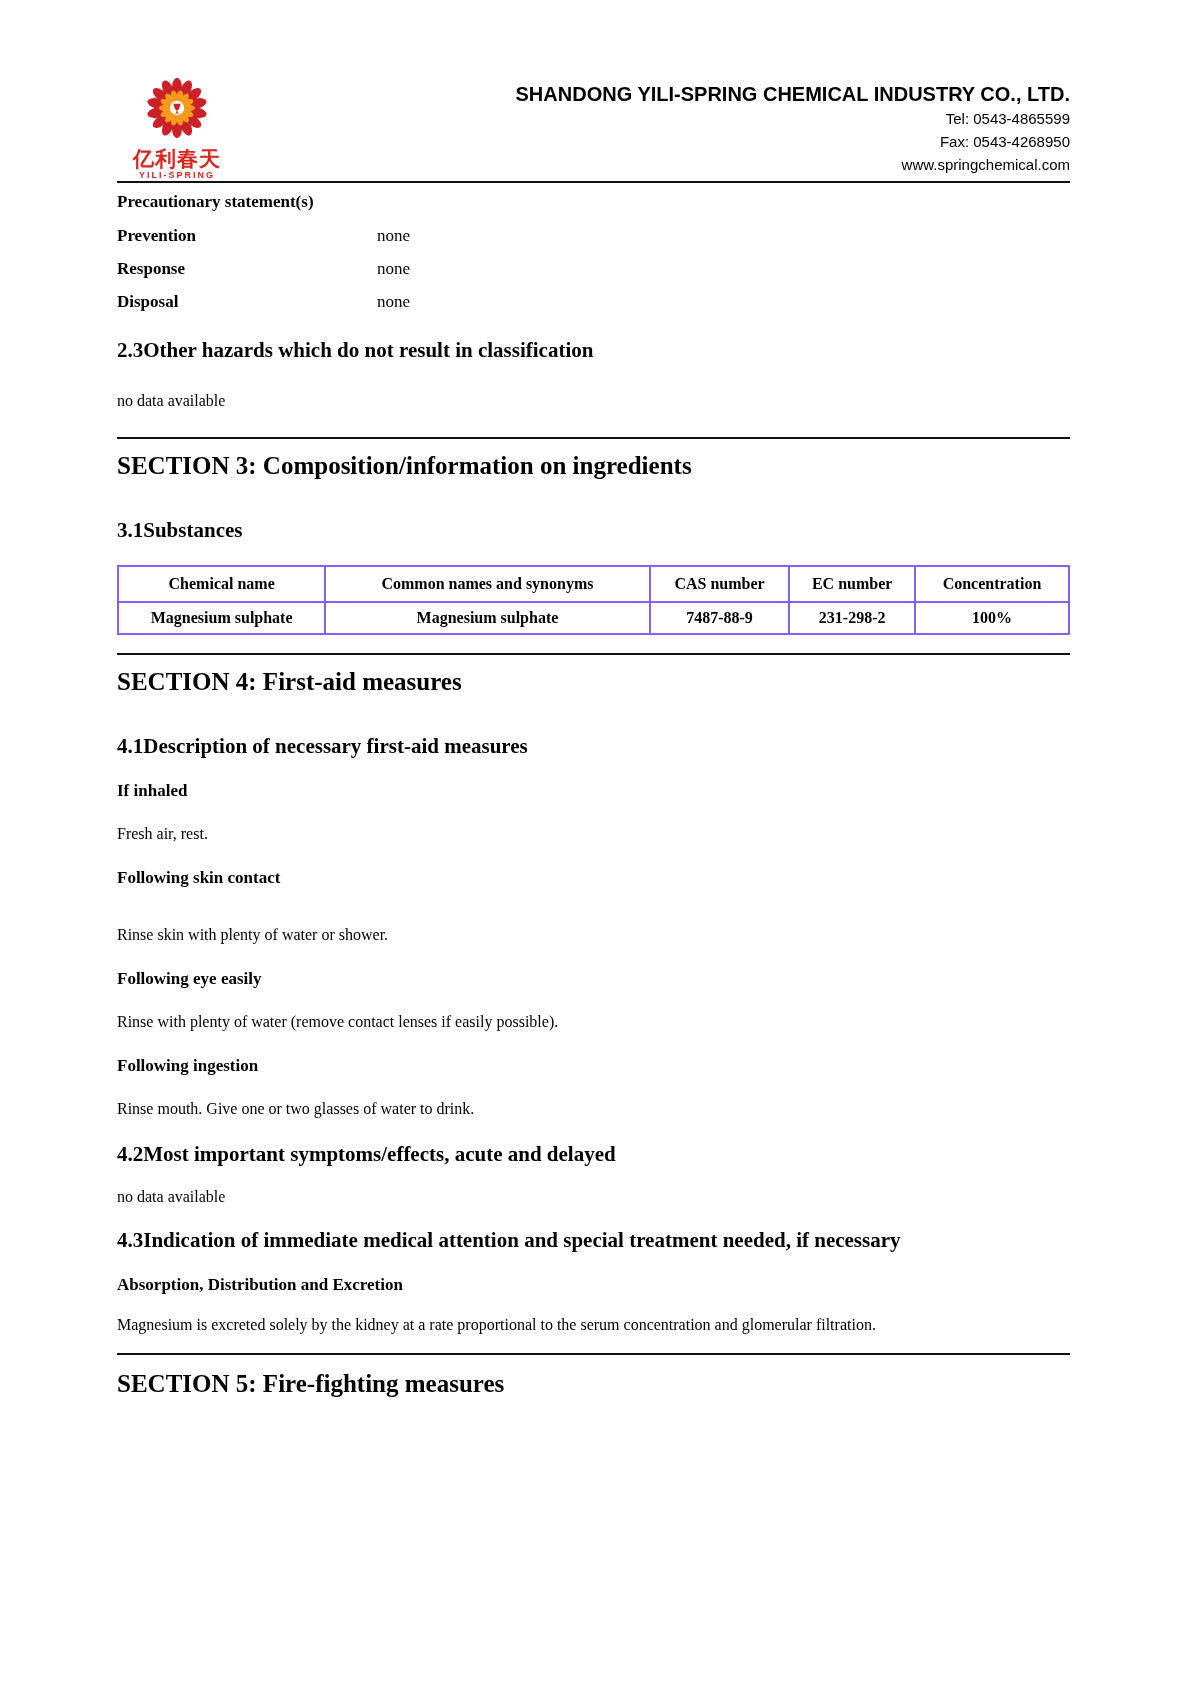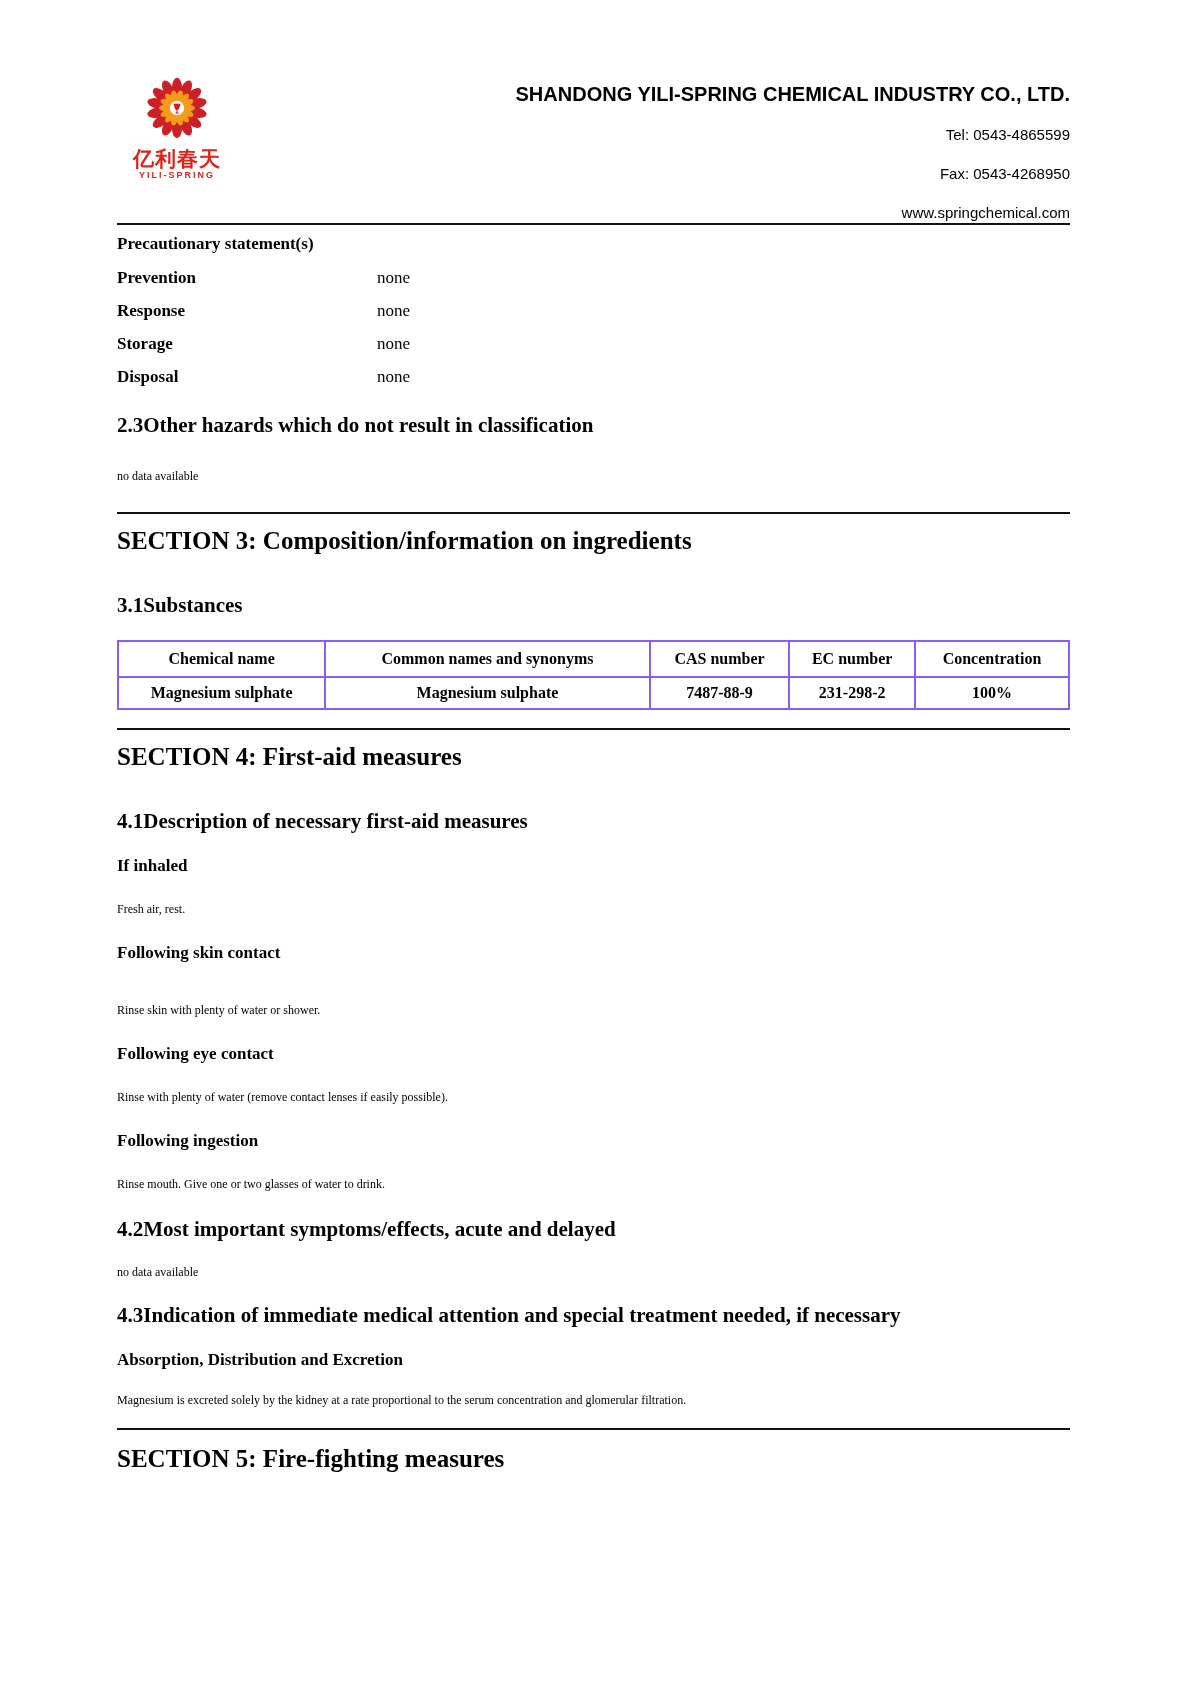--- a/index.html
+++ b/index.html
@@ -11,32 +11,32 @@
   }
   
   .header { display:flex; justify-content:space-between; align-items:flex-start; min-height:102px; }
   .logo-block { width:120px; text-align:center; margin-top:2px; }
   .logo-cn { color:#d9251c; font-weight:bold; font-size:21px; line-height:22px; letter-spacing:1px;
              font-family:"Liberation Sans","DejaVu Sans",sans-serif; }
   .logo-en { color:#d9251c; font-weight:bold; font-size:9px; letter-spacing:2px; line-height:11px;
              font-family:"Liberation Sans","DejaVu Sans",sans-serif; }
   .company-block { text-align:right; font-family:"Liberation Sans","DejaVu Sans",sans-serif; margin-top:12px; }
   .company-name { font-size:20px; font-weight:bold; line-height:24px; }
-  .company-line { font-size:15px; line-height:21px; margin-top:18px; }
+  .company-line { font-size:15px; line-height:21px; margin-top:2px; }
   .rule { border:none; border-top:2.5px solid #111; margin:0; }
   .rule.thin { border-top-width:2px; }
   
   .prec-title { font-size:17px; font-weight:bold; margin-top:9px; }
   .kv-row { margin-top:14px; font-size:17px; line-height:19px; }
   .kv-label { display:inline-block; width:260px; font-weight:bold; }
   .kv-value { font-weight:normal; }
   
   h2.sec { font-size:25px; font-weight:bold; line-height:30px; }
   h3.sub { font-size:21px; font-weight:bold; line-height:30px; }
-  p.body { font-size:12px; line-height:24px; }
+  p.body { font-size:16px; line-height:24px; }
   p.blabel { font-size:17px; font-weight:bold; line-height:20px; }
   
   table.ing { border-collapse:collapse; width:100%; margin-top:20px; }
   table.ing th, table.ing td { border:2px solid #8b5cf6; text-align:center; font-size:16px; padding:6px 4px; }
   table.ing th { font-weight:bold; height:36px; }
   table.ing td { height:32px; font-weight:bold; }
   .col-c1{width:21.8%}.col-c2{width:34.1%}.col-c3{width:14.7%}.col-c4{width:13.2%}.col-c5{width:16.2%}.mt-md{margin-top:24px}.mt-lg{margin-top:34px}
 </style>
 </head>
 <body>
@@ -94,23 +94,20 @@
   <hr class="rule">
 
   <div class="prec-title">Precautionary statement(s)</div>
   <div class="kv-row">
     <span class="kv-label">Prevention</span><span class="kv-value">none</span>
   </div>
   <div class="kv-row">
     <span class="kv-label">Response</span><span class="kv-value">none</span>
   </div>
   <div class="kv-row">
-    <span class="kv-label">Storage</span><span class="kv-value">none</span>
-  </div>
-  <div class="kv-row">
     <span class="kv-label">Disposal</span><span class="kv-value">none</span>
   </div>
 
   <h3 class="sub mt-md">2.3Other hazards which do not result in classification</h3>
   <p class="body mt-md">no data available</p>
   <hr class="rule thin mt-md">
 
   <h2 class="sec" style="margin-top:12px">SECTION 3: Composition/information on ingredients</h2>
   <h3 class="sub mt-lg">3.1Substances</h3>
   <table class="ing">
@@ -142,21 +139,21 @@
   </table>
   <hr class="rule thin" style="margin-top:18px">
 
   <h2 class="sec" style="margin-top:12px">SECTION 4: First-aid measures</h2>
   <h3 class="sub mt-lg">4.1Description of necessary first-aid measures</h3>
 
   <p class="blabel" style="margin-top:20px">If inhaled</p>
   <p class="body" style="margin-top:21px">Fresh air, rest.</p>
   <p class="blabel" style="margin-top:22px">Following skin contact</p>
   <p class="body" style="margin-top:35px">Rinse skin with plenty of water or shower.</p>
-  <p class="blabel" style="margin-top:22px">Following eye contact</p>
+  <p class="blabel" style="margin-top:22px">Following eye easily</p>
   <p class="body" style="margin-top:21px">Rinse with plenty of water (remove contact lenses if easily possible).</p>
   <p class="blabel" style="margin-top:22px">Following ingestion</p>
   <p class="body" style="margin-top:21px">Rinse mouth. Give one or two glasses of water to drink.</p>
 
   <h3 class="sub" style="margin-top:18px">4.2Most important symptoms/effects, acute and delayed</h3>
   <p class="body" style="margin-top:16px">no data available</p>
   <h3 class="sub" style="margin-top:16px; max-width:880px">4.3Indication of immediate medical attention and special treatment needed, if necessary</h3>
   <p class="blabel" style="margin-top:20px">Absorption, Distribution and Excretion</p>
   <p class="body" style="margin-top:18px; max-width:880px">Magnesium is excreted solely by the kidney at a rate proportional to the serum concentration and glomerular filtration.</p>
   <hr class="rule thin" style="margin-top:16px">

